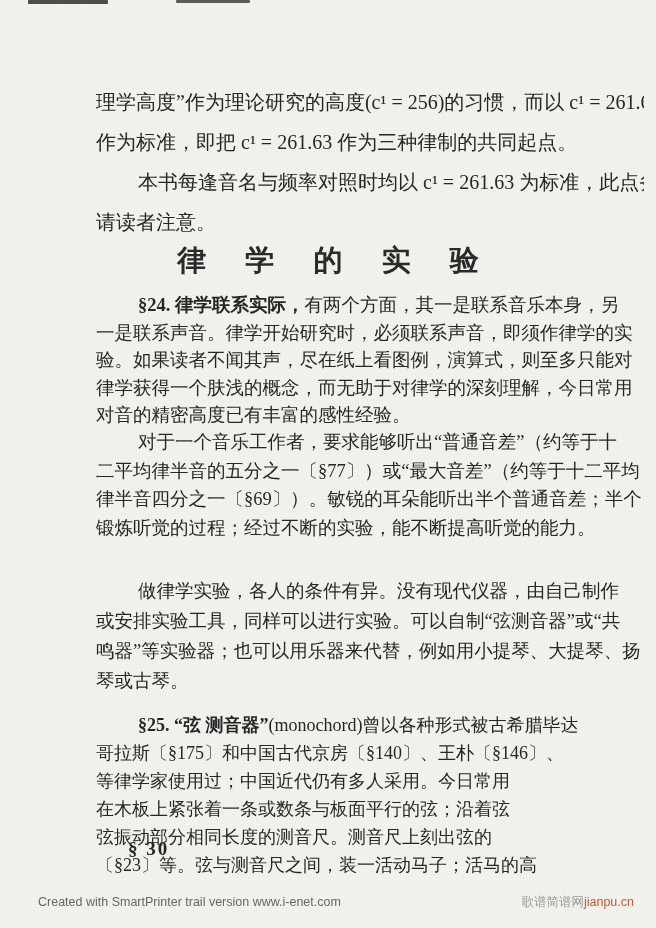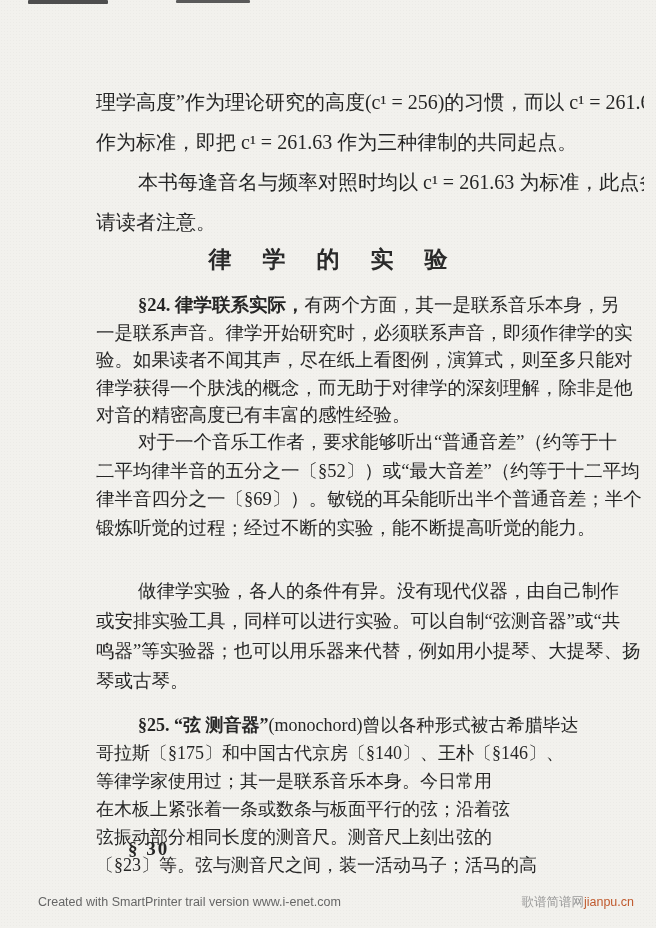--- a/index.html
+++ b/index.html
@@ -23,21 +23,21 @@
   .bseg{font-weight:bold;}
 
   .p1{top:82px;font-size:20px;line-height:40px;}
   .p2{top:292px;font-size:18.5px;line-height:27.5px;}
   .p3{top:428px;font-size:18.5px;line-height:28.5px;font-family:Liberation Serif, serif;}
   .p4{top:576px;font-size:18.5px;line-height:30px;}
   .p5{top:711px;font-size:18px;line-height:28px;width:556px;}
 
   .section-title{
     position:absolute;top:244px;left:0;width:100%;
-    text-align:center;font-size:23px;font-weight:600;
+    text-align:center;font-size:29px;font-weight:600;
     letter-spacing:0.55em;text-indent:0.55em;
     line-height:32px;color:#2a2a2a;
   }
   .page-number{
     position:absolute;top:838px;left:128px;
     font-size:19px;font-weight:bold;letter-spacing:2px;
   }
   .footer{
     position:absolute;top:894px;left:0;width:100%;
     font-family:"Liberation Sans","DejaVu Sans",sans-serif;
@@ -61,42 +61,42 @@
     <div class="line ind"><b class="bseg"></b><span>本书每逢音名与频率对照时均以 c¹ = 261.63 为标准，此点务</span></div>
     <div class="line"><b class="bseg"></b><span>请读者注意。</span></div>
   </div>
 
   <div class="section-title">律 学 的 实 验</div>
 
   <div class="para p2">
     <div class="line ind"><b class="bseg">§24. 律学联系实际，</b><span>有两个方面，其一是联系音乐本身，另</span></div>
     <div class="line"><b class="bseg"></b><span>一是联系声音。律学开始研究时，必须联系声音，即须作律学的实</span></div>
     <div class="line"><b class="bseg"></b><span>验。如果读者不闻其声，尽在纸上看图例，演算式，则至多只能对</span></div>
-    <div class="line"><b class="bseg"></b><span>律学获得一个肤浅的概念，而无助于对律学的深刻理解，除非是他</span></div>
+    <div class="line"><b class="bseg"></b><span>律学获得一个肤浅的概念，而无助于对律学的深刻理解，今日常用</span></div>
     <div class="line"><b class="bseg"></b><span>对音的精密高度已有丰富的感性经验。</span></div>
   </div>
 
   <div class="para p3">
     <div class="line ind"><b class="bseg"></b><span>对于一个音乐工作者，要求能够听出“普通音差”（约等于十</span></div>
-    <div class="line"><b class="bseg"></b><span>二平均律半音的五分之一〔§52〕）或“最大音差”（约等于十二平均</span></div>
+    <div class="line"><b class="bseg"></b><span>二平均律半音的五分之一〔§77〕）或“最大音差”（约等于十二平均</span></div>
     <div class="line"><b class="bseg"></b><span>律半音四分之一〔§69〕）。敏锐的耳朵能听出半个普通音差；半个</span></div>
     <div class="line"><b class="bseg"></b><span>锻炼听觉的过程；经过不断的实验，能不断提高听觉的能力。</span></div>
   </div>
 
   <div class="para p4">
     <div class="line ind"><b class="bseg"></b><span>做律学实验，各人的条件有异。没有现代仪器，由自己制作</span></div>
     <div class="line"><b class="bseg"></b><span>或安排实验工具，同样可以进行实验。可以自制“弦测音器”或“共</span></div>
     <div class="line"><b class="bseg"></b><span>鸣器”等实验器；也可以用乐器来代替，例如用小提琴、大提琴、扬</span></div>
     <div class="line"><b class="bseg"></b><span>琴或古琴。</span></div>
   </div>
 
   <div class="para p5">
     <div class="line ind"><b class="bseg">§25. “弦 测音器”</b><span>(monochord)曾以各种形式被古希腊毕达</span></div>
     <div class="line"><b class="bseg"></b><span>哥拉斯〔§175〕和中国古代京房〔§140〕、王朴〔§146〕、</span></div>
-    <div class="line"><b class="bseg"></b><span>等律学家使用过；其一是联系音乐本身。今日常用</span></div>
+    <div class="line"><b class="bseg"></b><span>等律学家使用过；中国近代仍有多人采用。今日常用</span></div>
     <div class="line"><b class="bseg"></b><span>在木板上紧张着一条或数条与板面平行的弦；沿着弦</span></div>
     <div class="line"><b class="bseg"></b><span>弦振动部分相同长度的测音尺。测音尺上刻出弦的</span></div>
     <div class="line"><b class="bseg"></b><span>〔§23〕等。弦与测音尺之间，装一活动马子；活马的高</span></div>
   </div>
 
   <div class="page-number">§ 30</div>
 
   <div class="footer">
     <span class="footer-left">Created with SmartPrinter trail version www.i-enet.com</span>
     <span class="footer-right">

